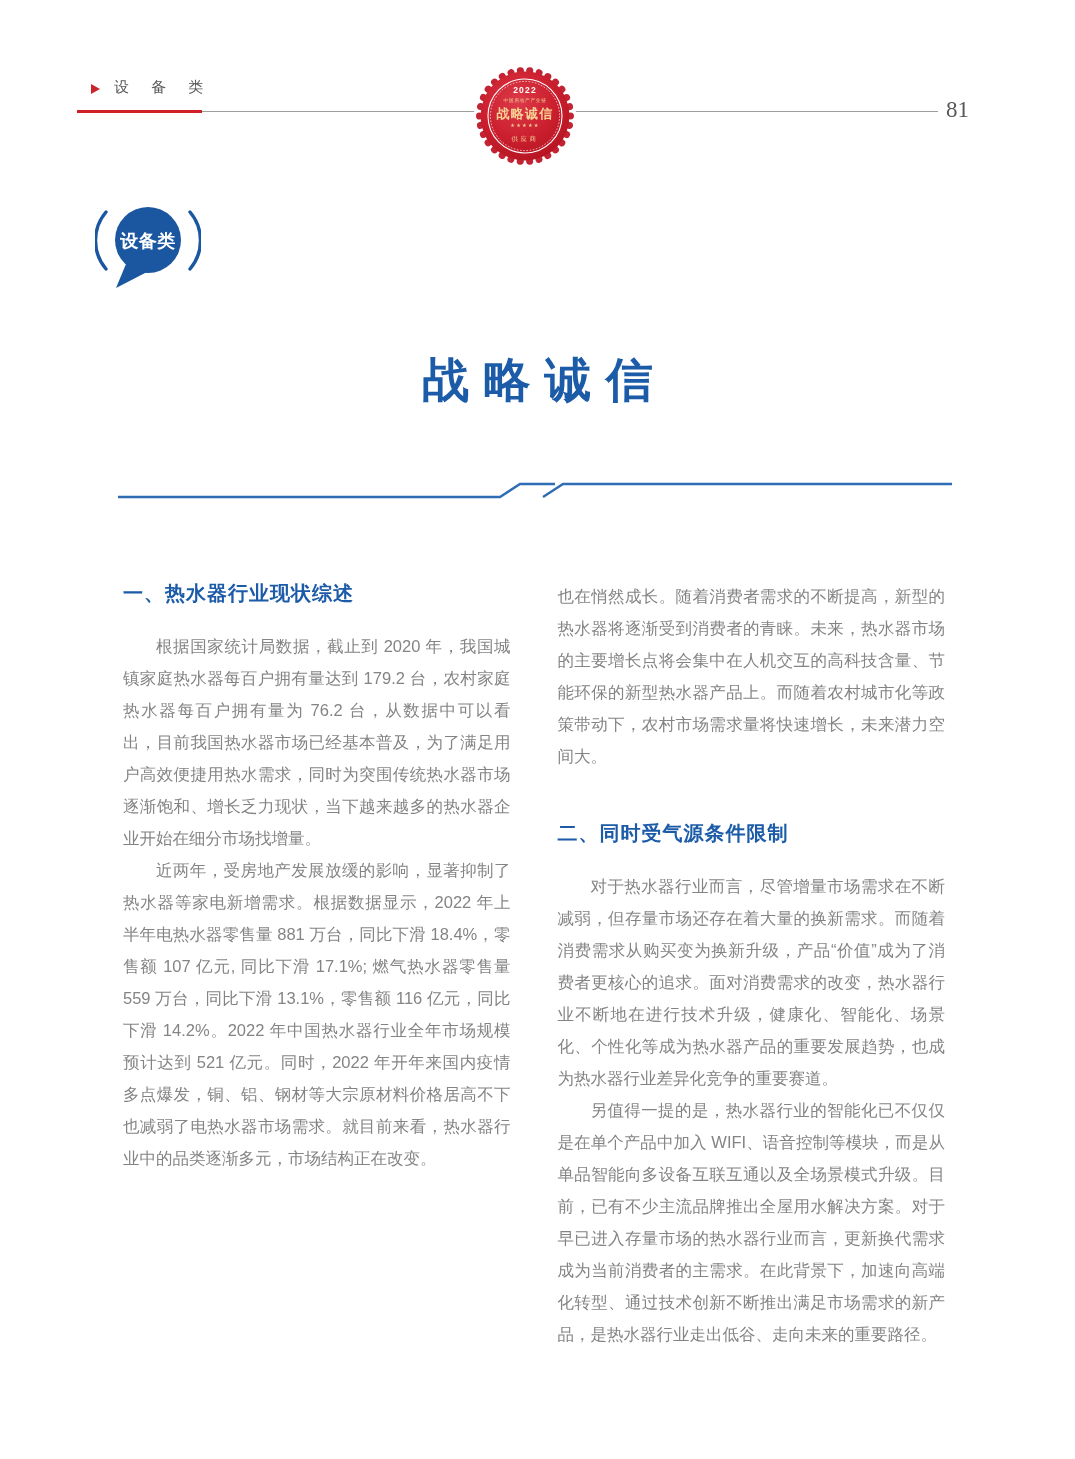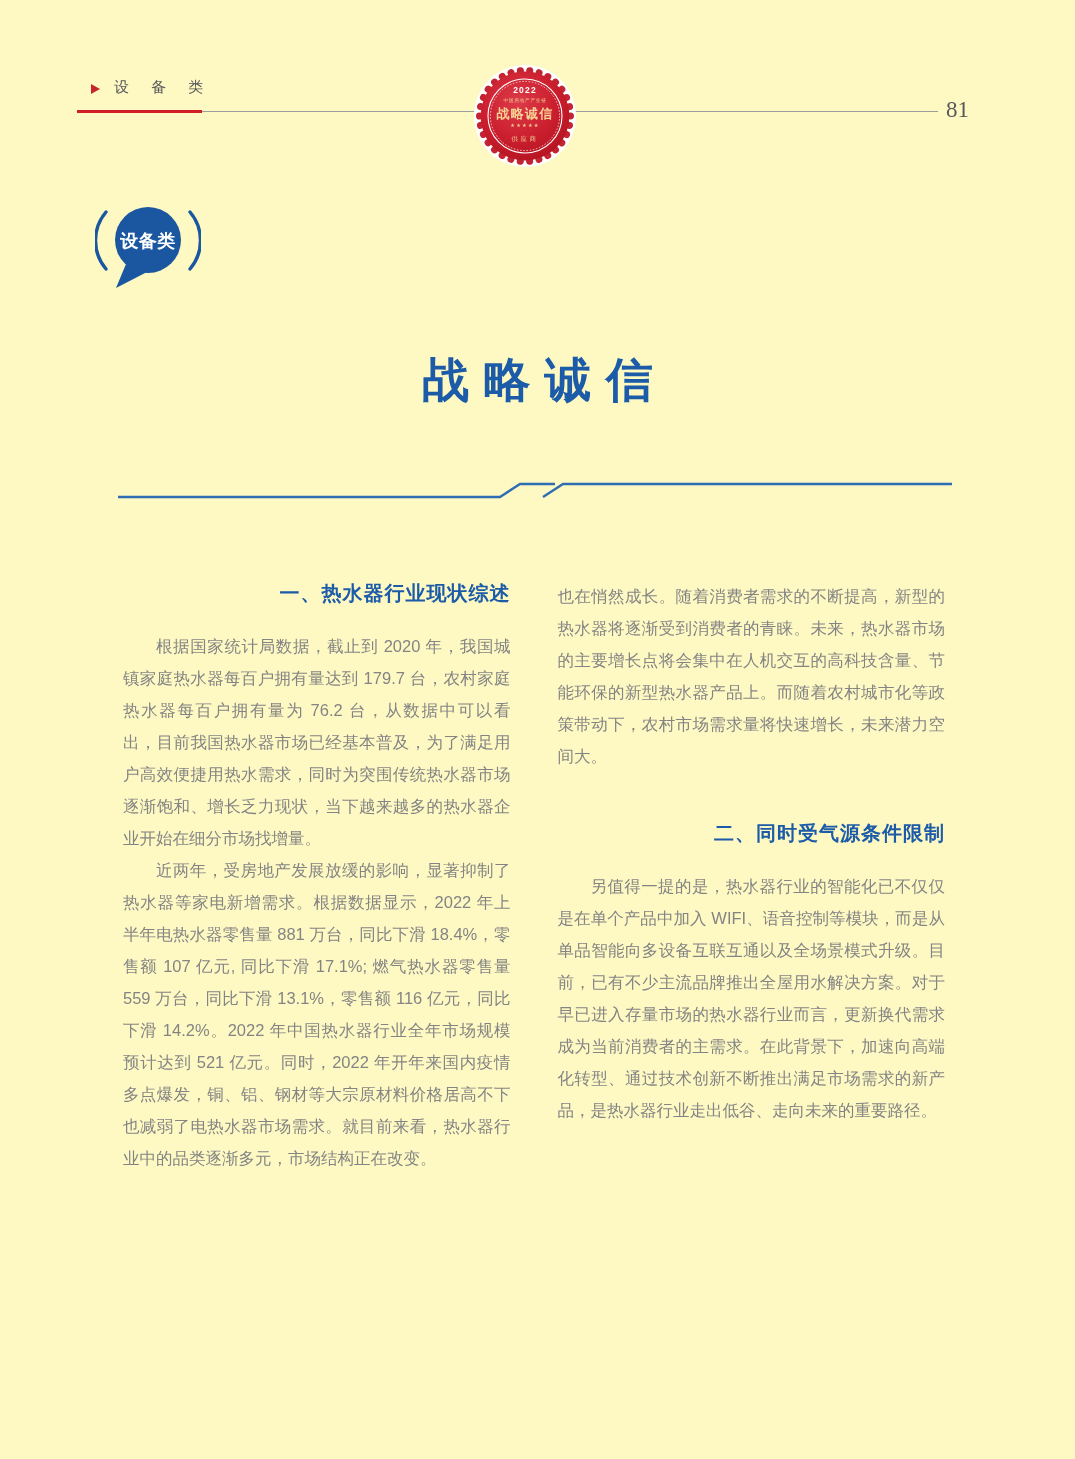--- a/index.html
+++ b/index.html
@@ -1,17 +1,17 @@
 <!DOCTYPE html>
 <html><head>
 <meta charset="utf-8">
 <style>
   html,body{margin:0;padding:0;background:#e8e8e8;}
   .page{
-    position:relative;width:1075px;height:1459px;background:#fef9c3;
+    position:relative;width:1075px;height:1459px;background:#ffffff;
     margin:0 auto;overflow:hidden;
     font-family:"Liberation Sans","DejaVu Sans",sans-serif;
   }
   
   .hdr-tri{
     position:absolute;left:91px;top:84px;width:0;height:0;
     border-left:9px solid #c9252c;border-top:5.5px solid transparent;border-bottom:5.5px solid transparent;
   }
   .hdr-label{
     position:absolute;left:114px;top:78px;
@@ -35,21 +35,21 @@
   }
   
   .divider-wrap{position:absolute;left:117px;top:480px;width:836px;height:20px;}
   
   .columns{
     position:absolute;left:123px;top:580px;width:822px;
     display:flex;gap:47px;
   }
   .col{flex:1;min-width:0;}
   .sec-heading{
-    margin:0 0 23px 0;font-size:20px;font-weight:bold;color:#1c5ba8;letter-spacing:1px;text-align:right;
+    margin:0 0 23px 0;font-size:20px;font-weight:bold;color:#1c5ba8;letter-spacing:1px;
   }
   .sec-heading.spaced{margin-top:48px;}
   .body-p{
     margin:0;font-size:16.5px;line-height:32px;color:#848484;
     text-align:justify;text-justify:inter-ideograph;
   }
   .indent{text-indent:2em;}
 </style>
 </head>
 <body>
@@ -100,23 +100,24 @@
   <div class="divider-wrap">
     <svg width="836" height="20" viewBox="0 0 836 20">
       <path d="M 1 17 H 383 L 403 4 H 438" fill="none" stroke="#2e6cb3" stroke-width="2.4"></path>
       <path d="M 426 17 L 446 4 H 835" fill="none" stroke="#2e6cb3" stroke-width="2.4"></path>
     </svg>
   </div>
 
   <main class="columns">
     <section class="col">
       <h2 class="sec-heading">一、热水器行业现状综述</h2>
-      <p class="body-p indent">根据国家统计局数据，截止到 2020 年，我国城镇家庭热水器每百户拥有量达到 179.7 台，农村家庭热水器每百户拥有量为 76.2 台，从数据中可以看出，目前我国热水器市场已经基本普及，为了满足用户高效便捷用热水需求，同时为突围传统热水器市场逐渐饱和、增长乏力现状，当下越来越多的热水器企业开始在细分市场找增量。</p>
+      <p class="body-p indent">根据国家统计局数据，截止到 2020 年，我国城镇家庭热水器每百户拥有量达到 179.2 台，农村家庭热水器每百户拥有量为 76.2 台，从数据中可以看出，目前我国热水器市场已经基本普及，为了满足用户高效便捷用热水需求，同时为突围传统热水器市场逐渐饱和、增长乏力现状，当下越来越多的热水器企业开始在细分市场找增量。</p>
       <p class="body-p indent">近两年，受房地产发展放缓的影响，显著抑制了热水器等家电新增需求。根据数据显示，2022 年上半年电热水器零售量 881 万台，同比下滑 18.4%，零售额 107 亿元, 同比下滑 17.1%; 燃气热水器零售量 559 万台，同比下滑 13.1%，零售额 116 亿元，同比下滑 14.2%。2022 年中国热水器行业全年市场规模预计达到 521 亿元。同时，2022 年开年来国内疫情多点爆发，铜、铝、钢材等大宗原材料价格居高不下也减弱了电热水器市场需求。就目前来看，热水器行业中的品类逐渐多元，市场结构正在改变。</p>
     </section>
     <section class="col">
       <p class="body-p">也在悄然成长。随着消费者需求的不断提高，新型的热水器将逐渐受到消费者的青睐。未来，热水器市场的主要增长点将会集中在人机交互的高科技含量、节能环保的新型热水器产品上。而随着农村城市化等政策带动下，农村市场需求量将快速增长，未来潜力空间大。</p>
       <h2 class="sec-heading spaced">二、同时受气源条件限制</h2>
+      <p class="body-p indent">对于热水器行业而言，尽管增量市场需求在不断减弱，但存量市场还存在着大量的换新需求。而随着消费需求从购买变为换新升级，产品“价值”成为了消费者更核心的追求。面对消费需求的改变，热水器行业不断地在进行技术升级，健康化、智能化、场景化、个性化等成为热水器产品的重要发展趋势，也成为热水器行业差异化竞争的重要赛道。</p>
       <p class="body-p indent">另值得一提的是，热水器行业的智能化已不仅仅是在单个产品中加入 WIFI、语音控制等模块，而是从单品智能向多设备互联互通以及全场景模式升级。目前，已有不少主流品牌推出全屋用水解决方案。对于早已进入存量市场的热水器行业而言，更新换代需求成为当前消费者的主需求。在此背景下，加速向高端化转型、通过技术创新不断推出满足市场需求的新产品，是热水器行业走出低谷、走向未来的重要路径。</p>
     </section>
   </main>
 
 </div>
 
 </body></html>

